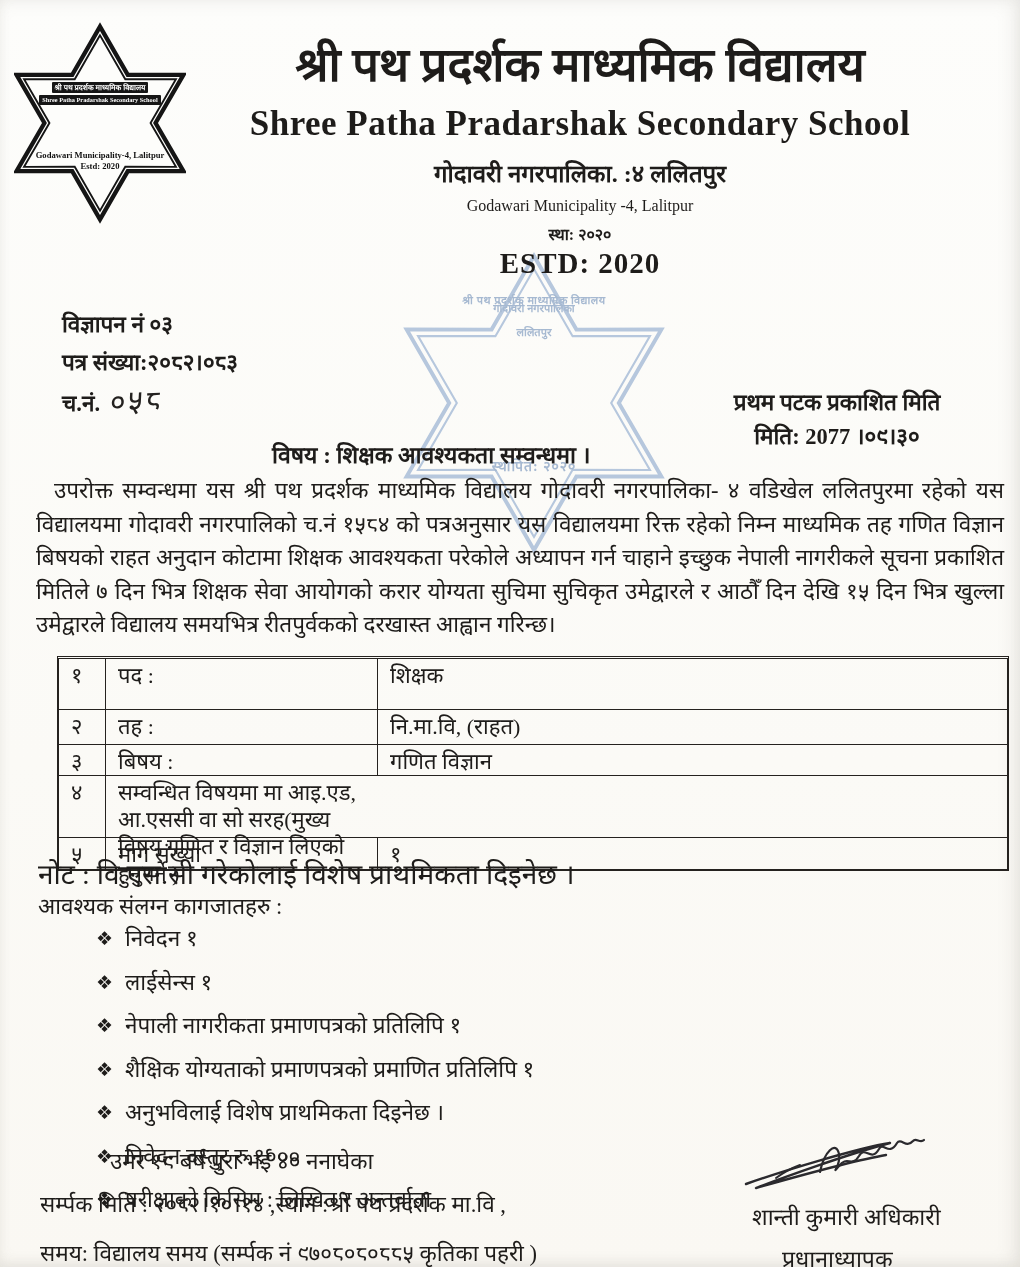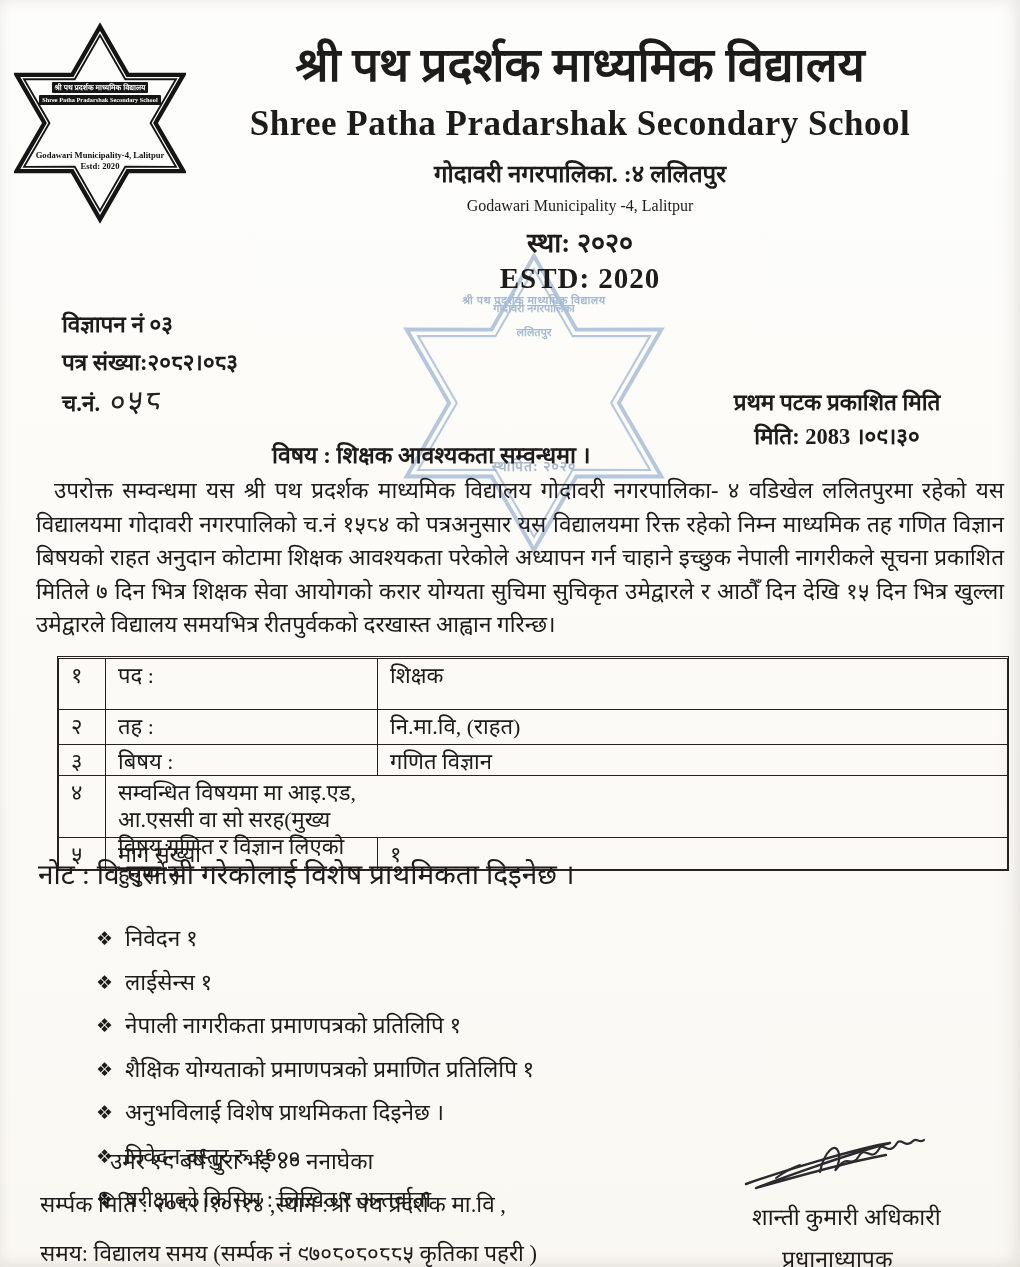--- a/index.html
+++ b/index.html
@@ -24,21 +24,21 @@
   .strip.en{font-size:6.3px;}
   .logo-bottom{position:absolute;left:0;top:140px;width:100%;text-align:center;font-weight:bold;color:#111;}
   .logo-bottom .l3{font-size:8.6px;}
   .logo-bottom .l4{font-size:8.6px;margin-top:1px;}
   
   .header{left:150px;top:38px;width:860px;text-align:center;}
   .h-np{font-size:47px;font-weight:bold;line-height:1.15;letter-spacing:0px;}
   .h-en{font-size:35px;font-weight:bold;margin-top:12px;letter-spacing:.5px;}
   .h-addr-np{font-size:24px;font-weight:bold;margin-top:12px;}
   .h-addr-en{font-size:16px;margin-top:8px;}
-  .h-estd-np{font-size:27px;font-weight:bold;margin-top:8px;}
+  .h-estd-np{font-size:16px;font-weight:bold;margin-top:8px;}
   .h-estd-en{font-size:29px;font-weight:bold;margin-top:2px;letter-spacing:1px;}
   
   .stamp{left:398px;top:252px;width:272px;height:302px;z-index:0;opacity:.75;}
   .stamp svg{position:absolute;left:0;top:0;width:100%;height:100%;}
   .stamp .st{position:absolute;width:100%;text-align:center;color:#8aa3c4;font-weight:bold;}
   .stamp .s1{top:40px;font-size:11px;letter-spacing:.5px;}
   .stamp .s2{top:48px;font-size:11px;}
   .stamp .s3{top:72px;font-size:11px;}
   .stamp .s4{top:172px;font-size:14px;letter-spacing:1px;margin-top:32px;}
   
@@ -112,21 +112,21 @@
   <div class="layer meta-left">
     <div>विज्ञापन नं ०३</div>
     <div>पत्र संख्या:२०८२।०८३</div>
     <div>
       <span>च.नं.</span><span class="chno-val">०५८</span>
     </div>
   </div>
 
   <div class="layer meta-right">
     <div>प्रथम पटक प्रकाशित मिति</div>
-    <div>मिति: 2083 ।०९।३०</div>
+    <div>मिति: 2077 ।०९।३०</div>
   </div>
 
   <div class="layer subject">विषय : शिक्षक आवश्यकता सम्वन्धमा ।</div>
 
   <div class="layer bodytext">उपरोक्त सम्वन्धमा यस श्री पथ प्रदर्शक माध्यमिक विद्यालय गोदावरी नगरपालिका- ४ वडिखेल ललितपुरमा रहेको यस विद्यालयमा गोदावरी नगरपालिको च.नं १५८४ को पत्रअनुसार यस विद्यालयमा रिक्त रहेको निम्न माध्यमिक तह गणित विज्ञान बिषयको राहत अनुदान कोटामा शिक्षक आवश्यकता परेकोले अध्यापन गर्न चाहाने इच्छुक नेपाली नागरीकले सूचना प्रकाशित मितिले ७ दिन भित्र शिक्षक सेवा आयोगको करार योग्यता सुचिमा सुचिकृत उमेद्वारले र आठौँ दिन देखि १५ दिन भित्र खुल्ला उमेद्वारले विद्यालय समयभित्र रीतपुर्वकको दरखास्त आह्वान गरिन्छ।</div>
 
   <div class="layer vtable">
     <div class="vrow">
       <div class="vcell r1">१</div>
       <div class="vcell r1">पद :</div>
@@ -147,20 +147,21 @@
       <div class="vcell r4">सम्वन्धित विषयमा  मा आइ.एड, आ.एससी वा सो सरह(मुख्य विषय गणित र विज्ञान  लिएको हुनुपर्ने )</div>
     </div>
     <div class="vrow">
       <div class="vcell r5">५</div>
       <div class="vcell r5">माग संख्या</div>
       <div class="vcell r5">१</div>
     </div>
   </div>
 
   <div class="layer note">नोट : वि.एस.सी गरेकोलाई विशेष प्राथमिकता दिइनेछ ।</div>
+  <div class="layer attach-head">आवश्यक संलग्न कागजातहरु :</div>
 
   <div class="layer attach-list">
     <div class="attach-item">
       <span class="bullet">❖</span>
       <span>निवेदन १</span>
     </div>
     <div class="attach-item">
       <span class="bullet">❖</span>
       <span>लाईसेन्स १</span>
     </div>

